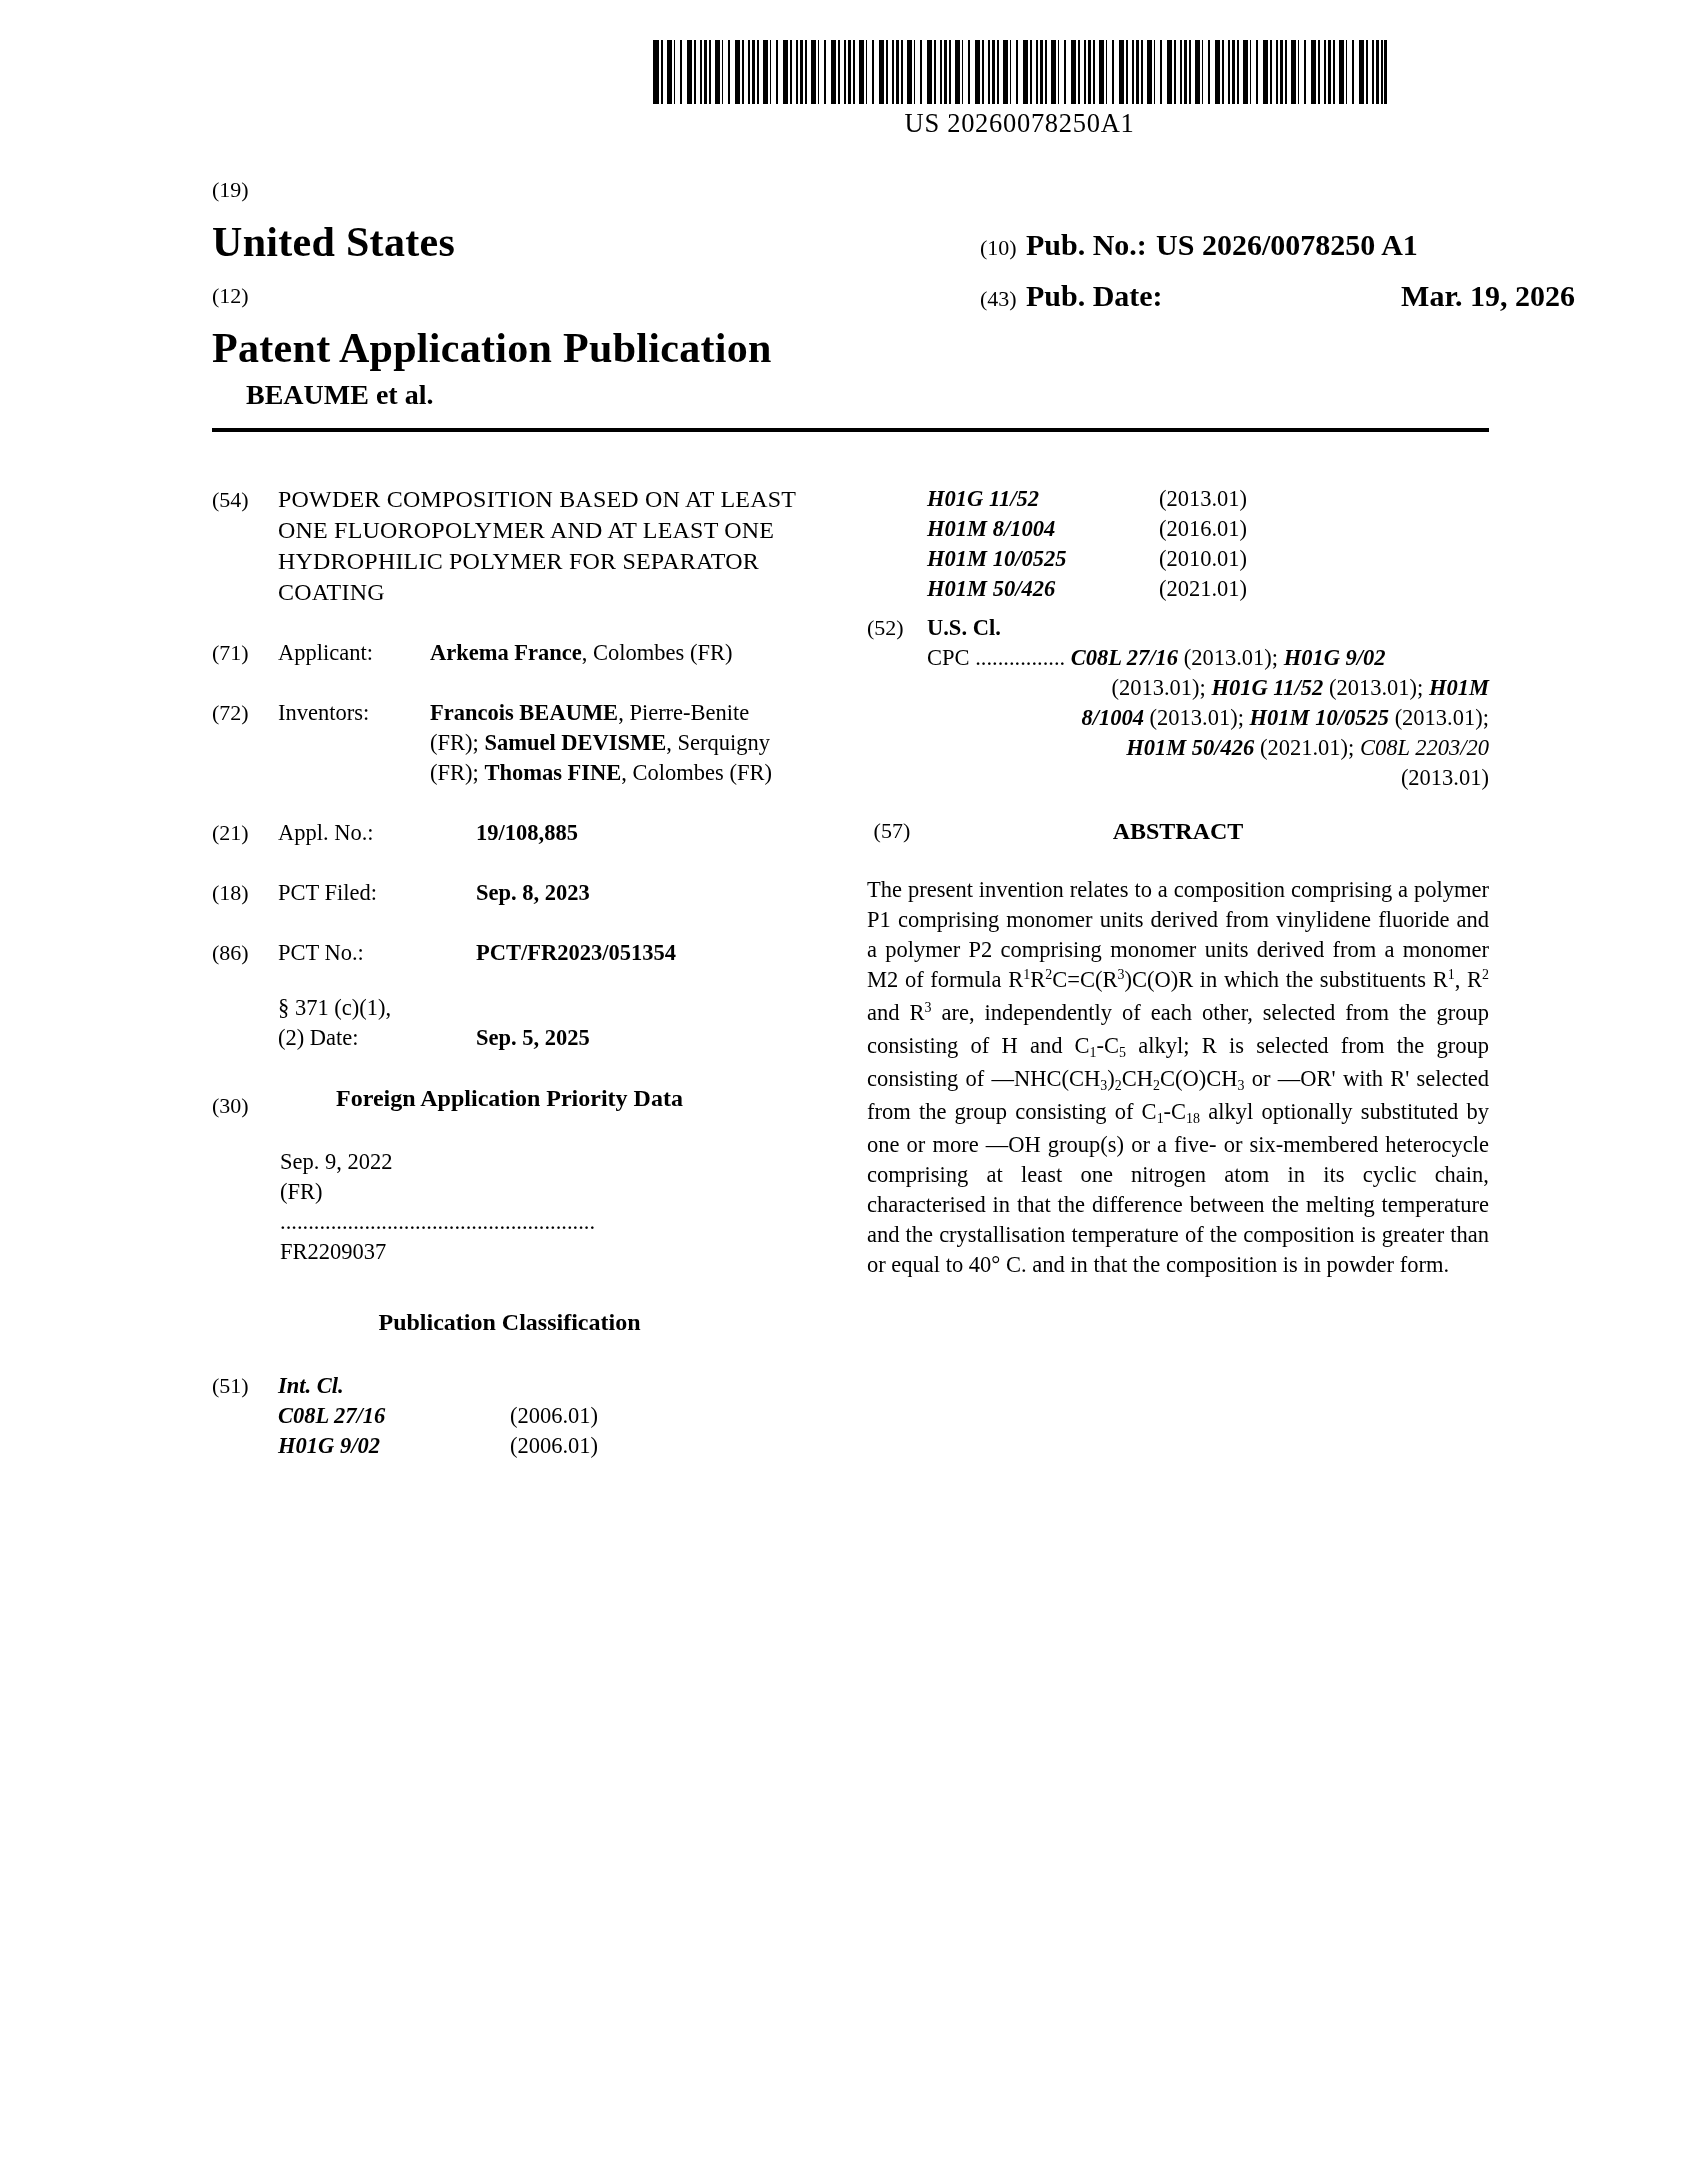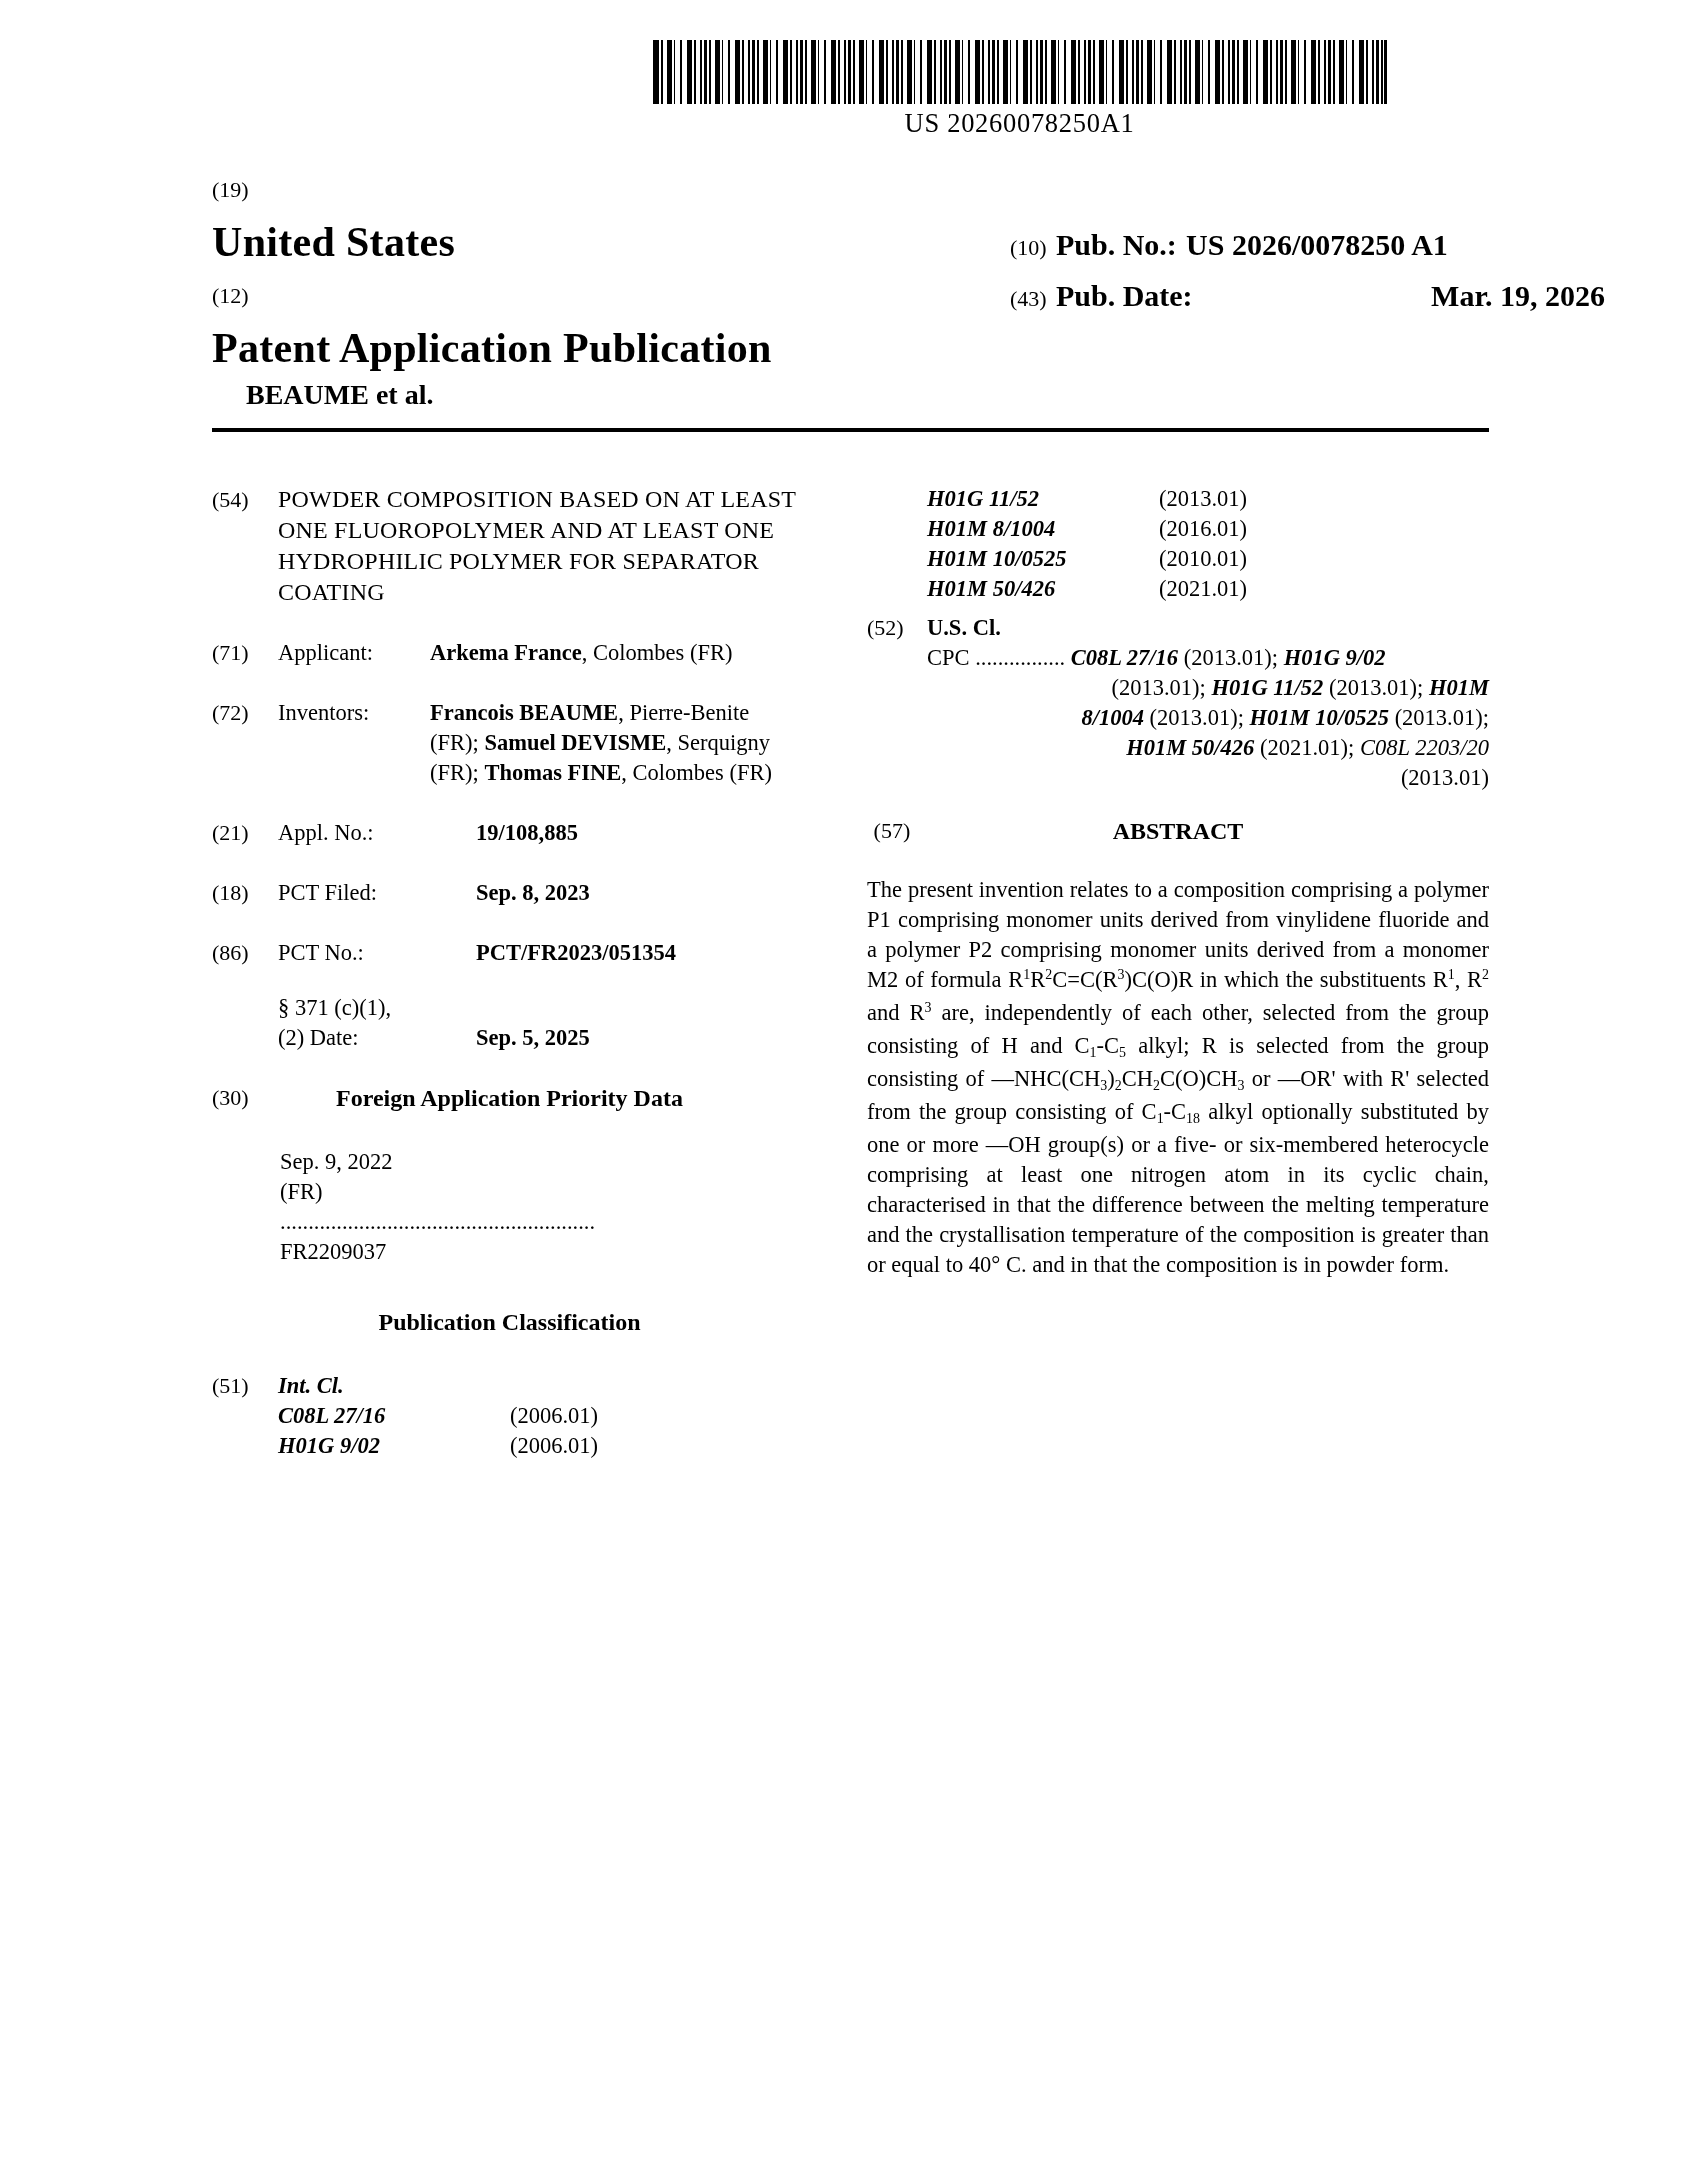--- a/index.html
+++ b/index.html
@@ -1,20 +1,20 @@
 <!DOCTYPE html>
 <html style="font-size:10.6px"><head>
 <meta charset="utf-8">
 <style>
   html,body{margin:0;padding:0;background:#888;}
   .page{
     width:1687px;height:2183px;background:#ffffff;color:#000;
     font-family:"Liberation Serif","DejaVu Serif",serif;
     position:relative;box-sizing:border-box;
-    padding:40px 82px 0 212px;overflow:hidden;
+    padding:40px 112px 0 212px;overflow:hidden;
   }
   
   .barcode-wrap{width:741px;margin-left:437px;text-align:center;}
   .barcode{
     height:64px;width:728px;margin:0 auto;
     background:repeating-linear-gradient(90deg,
       #000 0 3.3px,#fff 3.3px 5.3px,#000 5.3px 6.6px,#fff 6.6px 10.6px,
       #000 10.6px 16px,#fff 16px 18px,#000 18px 19px,#fff 19px 24px,
       #000 24px 26px,#fff 26px 31px,#000 31px 36px,#fff 36px 38px,
       #000 38px 40px,#fff 40px 44px,#000 44px 46px,#fff 46px 48px);
@@ -41,21 +41,21 @@
   .col-left{width:595px;flex:0 0 auto;}
   .col-right{width:622px;flex:0 0 auto;}
   .sec{display:grid;grid-template-columns:66px 1fr;margin-bottom:30px;align-items:baseline;}
   .sec-body{min-width:0;}
   .bold{font-weight:bold;}
   .title-text{font-weight:normal;font-size:24px;line-height:31px;letter-spacing:0.2px;}
   .lbl-row{display:grid;grid-template-columns:152px 1fr;align-items:baseline;}
   .fld-row{display:grid;grid-template-columns:198px 1fr;align-items:baseline;}
   .sub371{margin-top:25px;}
   .center-head{position:relative;text-align:center;font-weight:bold;font-size:24px;margin-bottom:34px;}
-  .center-head .tag{position:absolute;left:0;top:0;font-weight:normal;}
+  .center-head .tag{position:absolute;left:0;top:8px;font-weight:normal;}
   .prio-row{display:flex;align-items:baseline;padding-left:38px;margin-bottom:40px;flex-direction:column;}
   .prio-row .country{margin-left:30px;}
   .leader{flex:1 1 auto;overflow:hidden;white-space:nowrap;margin:0 9.3px;}
   .icl-row{display:grid;grid-template-columns:232px 1fr;align-items:baseline;}
   .cls{font-weight:bold;font-style:italic;}
   .icl-cont{padding-left:60px;margin-bottom:9.3px;}
   .sec-r{display:grid;grid-template-columns:60px 1fr;margin-bottom:9.3px;align-items:baseline;}
   .cpc-line{text-align:right;}
   .cpc-line:first-child{text-align:left;}
   .abstract-head{position:relative;text-align:center;font-weight:bold;font-size:24px;margin:22.5px 0 29px 0;}

